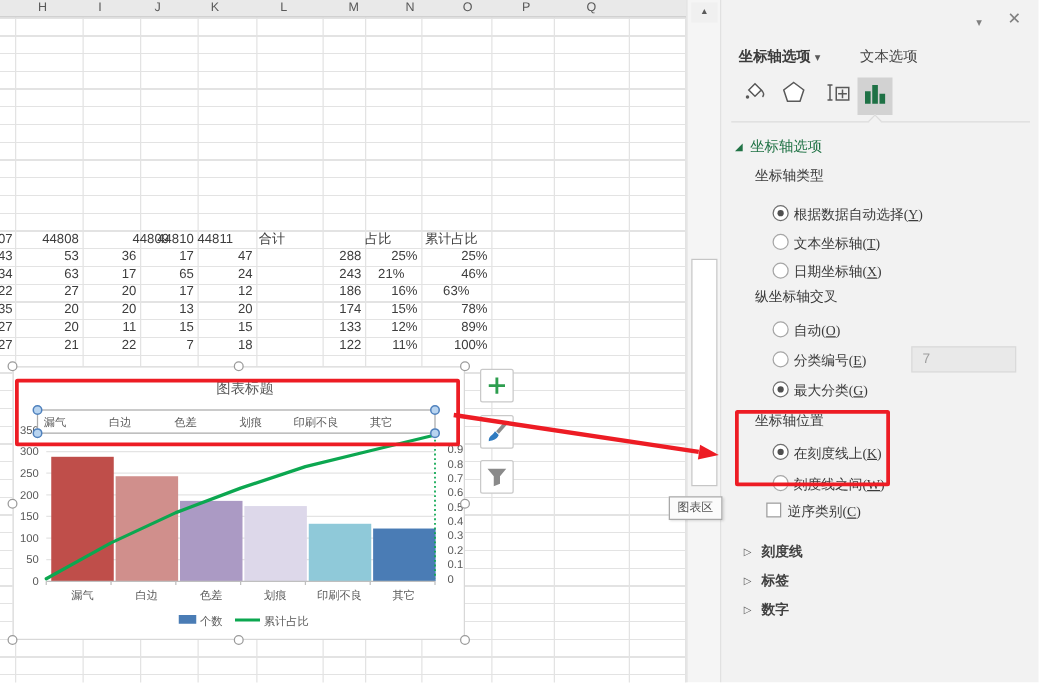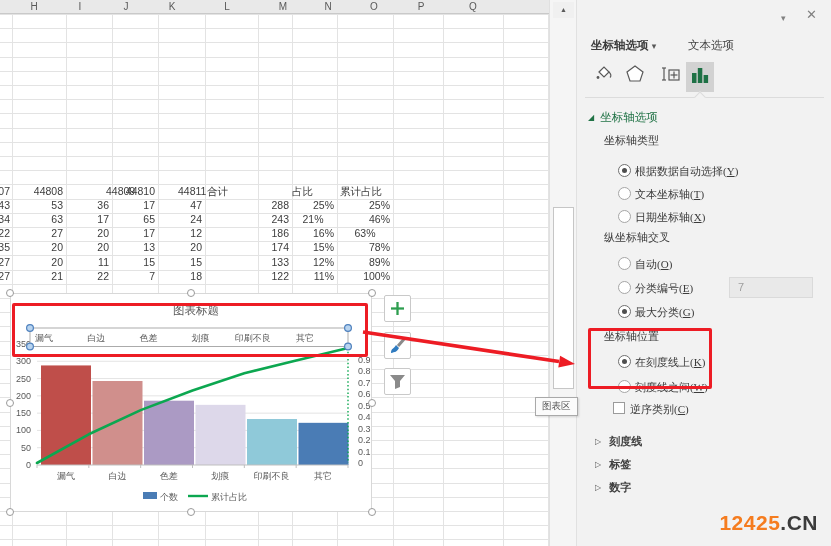--- a/index.html
+++ b/index.html
@@ -108,21 +108,21 @@
       <div class="col-letter" style="left: 313px;">N</div>
       <div class="col-letter" style="left: 359px;">O</div>
       <div class="col-letter" style="left: 406px;">P</div>
       <div class="col-letter" style="left: 458px;">Q</div>
     </div>
   <div id="table-layer">
       <div class="cell" style="left: -22px; top: 184.5px; width: 32px; text-align: right;">07</div>
       <div class="cell" style="left: 12px; top: 184.5px; width: 51px; text-align: right;">44808</div>
       <div class="cell" style="left: 66px; top: 184.5px; width: 43px; text-align: right; padding-left: 40px;">44809</div>
       <div class="cell" style="left: 112px; top: 184.5px; width: 43px; text-align: right;">44810</div>
-      <div class="cell" style="left: 158px; top: 184.5px; width: 44px; text-align: left; padding-left: 20px;">44811</div>
+      <div class="cell" style="left: 158px; top: 184.5px; width: 44px; text-align: left;">44811</div>
       <div class="cell" style="left: 207px; top: 184.5px; width: 48px; text-align: left;">合计</div>
       <div class="cell" style="left: 292px; top: 184.5px; width: 42px; text-align: left;">占比</div>
       <div class="cell" style="left: 340px; top: 184.5px; width: 50px; text-align: left;">累计占比</div>
       <div class="cell" style="left: -22px; top: 198.7px; width: 32px; text-align: right;">43</div>
       <div class="cell" style="left: 12px; top: 198.7px; width: 51px; text-align: right;">53</div>
       <div class="cell" style="left: 66px; top: 198.7px; width: 43px; text-align: right;">36</div>
       <div class="cell" style="left: 112px; top: 198.7px; width: 43px; text-align: right;">17</div>
       <div class="cell" style="left: 158px; top: 198.7px; width: 44px; text-align: right;">47</div>
       <div class="cell" style="left: 256px; top: 198.7px; width: 33px; text-align: right;">288</div>
       <div class="cell" style="left: 292px; top: 198.7px; width: 42px; text-align: right;">25%</div>
@@ -349,23 +349,20 @@
       </div>
     </div>
   <div id="cat-input">7</div>
 
   <div id="collapsed-host">
       <div class="coll-row" style="top: 434px;"><span class="tri">▷</span><span>刻度线</span></div>
       <div class="coll-row" style="top: 457px;"><span class="tri">▷</span><span>标签</span></div>
       <div class="coll-row" style="top: 480px;"><span class="tri">▷</span><span>数字</span></div>
     </div>
 
-  <div id="watermark">
-    <span class="num">12425</span><span class="cn">.CN</span>
-  </div>
 </div>
 
 <div id="tooltip">图表区</div>
 
 <div class="red-rect" style="left:12px; top:303px; width:356px; height:54px;"></div>
 <div class="red-rect" style="left:588px; top:328px; width:124px; height:61px;"></div>
 <svg id="arrow-svg" width="228" height="54" viewBox="0 0 228 54">
   <line x1="5" y1="8" x2="201" y2="37.5" stroke="#ed1c24" stroke-width="3.6"></line>
   <polygon points="217,40 200.3,43.5 202.1,31.7" fill="#ed1c24"></polygon>
 </svg>

